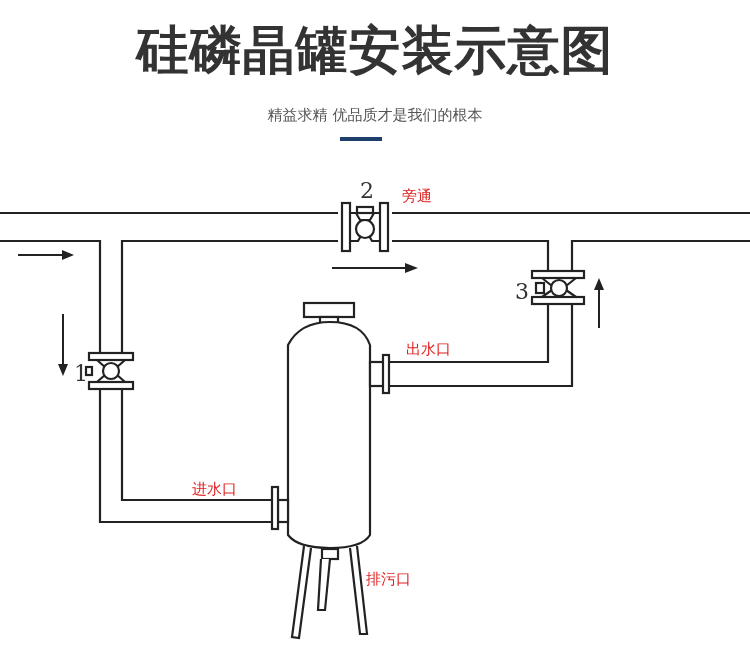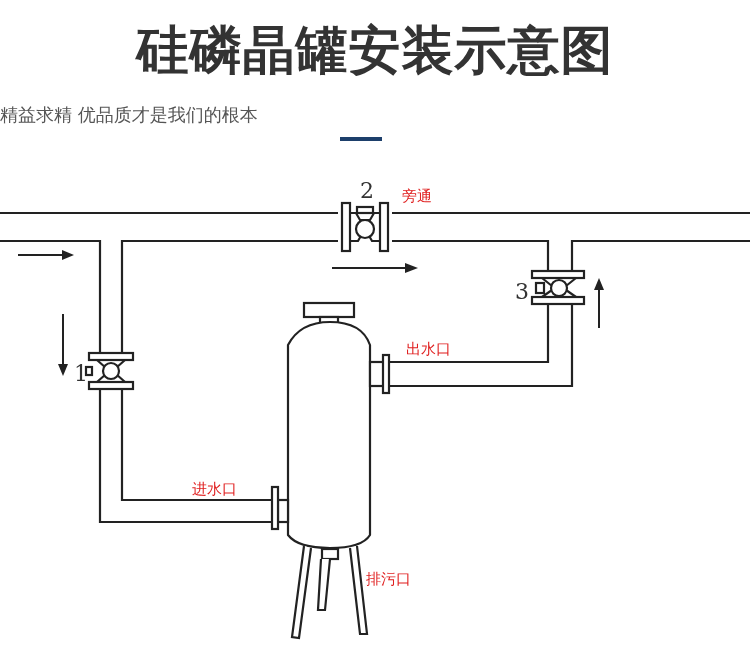--- a/index.html
+++ b/index.html
@@ -1,18 +1,18 @@
 <!DOCTYPE html>
 <html><head>
 <meta charset="utf-8">
 <style>
   html, body { margin: 0; padding: 0; background: #ffffff; }
   body { width: 750px; height: 668px; position: relative; overflow: hidden; font-family: "DejaVu Sans", sans-serif; }
   .title { position: absolute; left: 0; width: 750px; top: 18px; text-align: center; font-size: 52px; font-weight: bold; color: #333333; letter-spacing: 1px; line-height: 64px; }
-  .subtitle { position: absolute; left: 0; width: 750px; top: 102px; font-size: 18px; color: #555555; line-height: 26px; }
+  .subtitle { position: absolute; left: 0; width: 750px; top: 102px; text-align: center; font-size: 15px; color: #555555; line-height: 26px; }
   .accent-bar { position: absolute; left: 340px; top: 137px; width: 42px; height: 4px; background: #1d3f6b; }
   svg.diagram { position: absolute; left: 0; top: 0; }
   .lbl { font-size: 15px; fill: #e02020; font-family: "DejaVu Sans", sans-serif; }
   .num { font-size: 22px; fill: #333; font-family: "DejaVu Serif", serif; }
 </style>
 </head>
 <body>
 
 <div class="title">硅磷晶罐安装示意图</div>
 <div class="subtitle">精益求精  优品质才是我们的根本</div>

